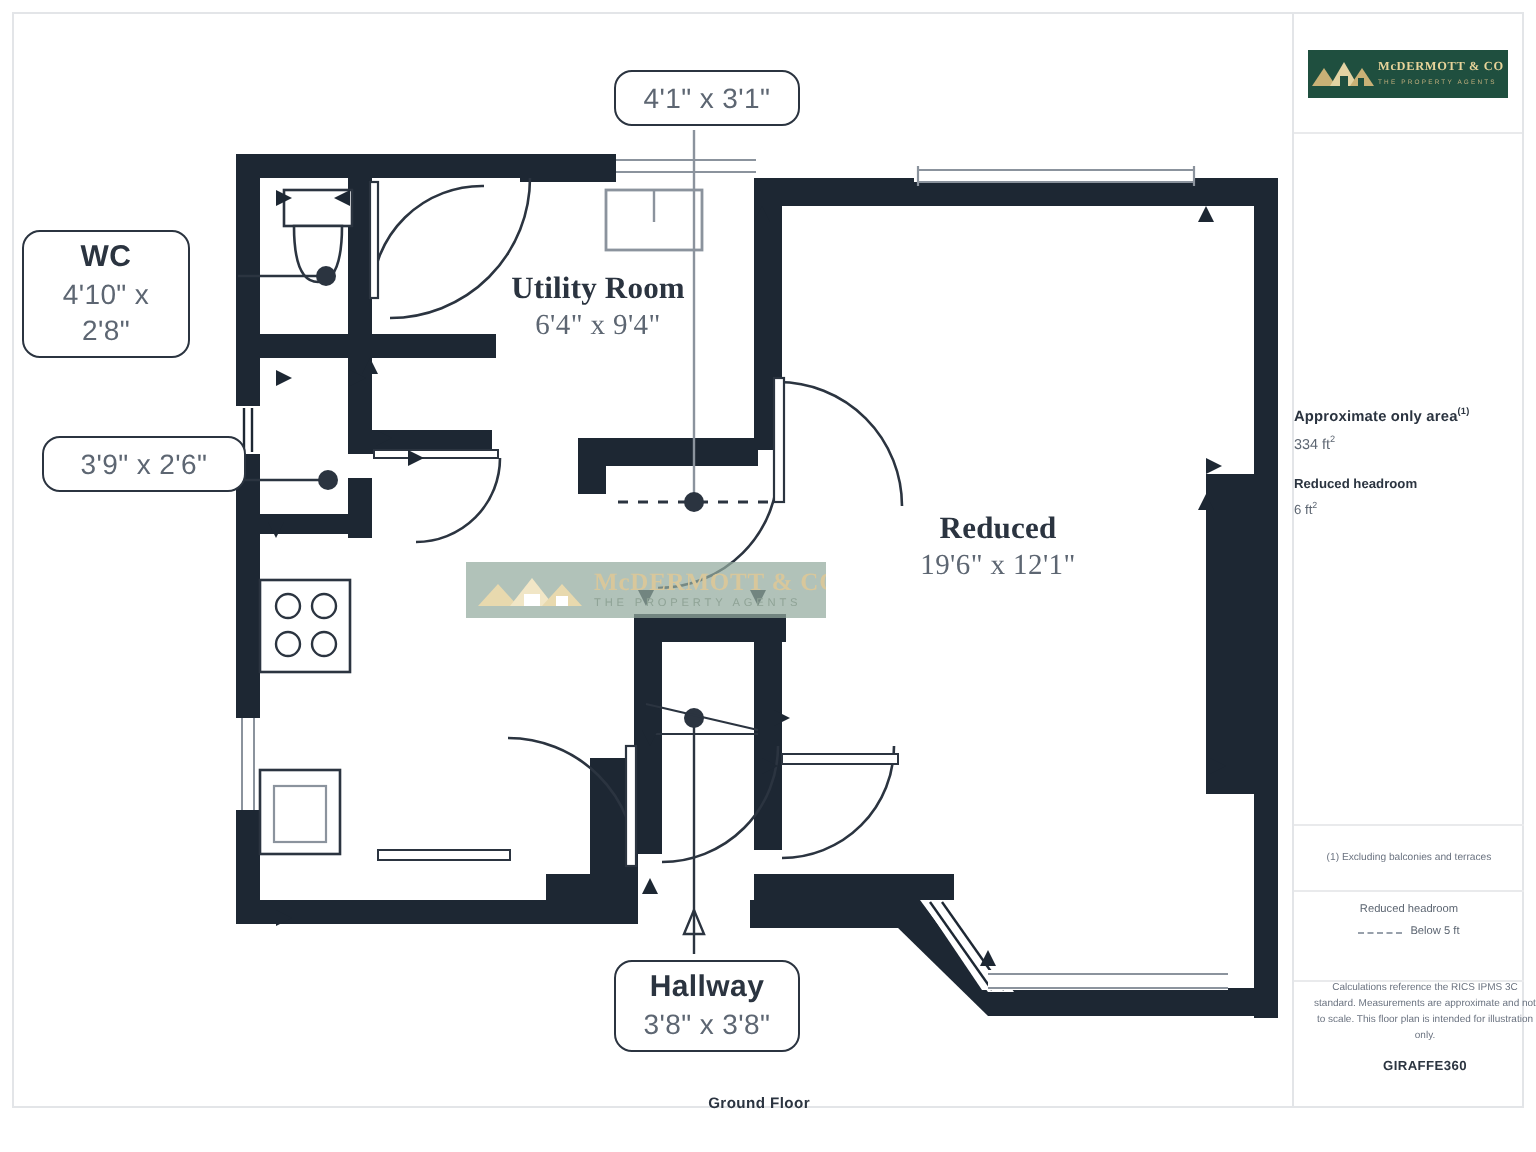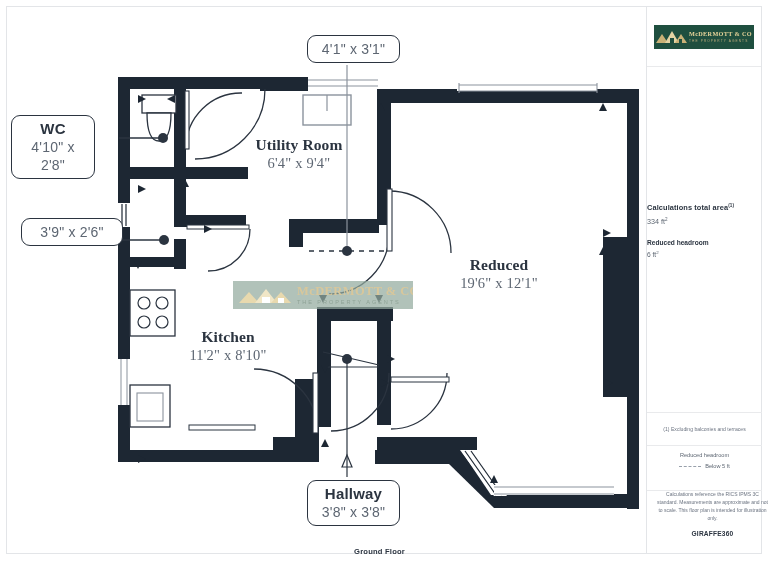--- a/index.html
+++ b/index.html
@@ -342,24 +342,20 @@
     </div>
 
     <div class="room-label" id="label-utility">
       <div class="r-name">Utility Room</div>
       <div class="r-dim">6'4" x 9'4"</div>
     </div>
     <div class="room-label" id="label-lounge">
       <div class="r-name">Reduced</div>
       <div class="r-dim">19'6" x 12'1"</div>
     </div>
-    <div class="room-label" id="label-kitchen">
-      <div class="r-name">Kitchen</div>
-      <div class="r-dim">11'2" x 8'10"</div>
-    </div>
 
     <div class="callout" id="callout-wc">
       <div class="c-name">WC</div>
       <div class="c-dim">4'10" x 2'8"</div>
     </div>
     <div class="callout dim-only" id="callout-store">
       <div class="c-dim">3'9" x 2'6"</div>
     </div>
     <div class="callout dim-only" id="callout-window">
       <div class="c-dim">4'1" x 3'1"</div>
@@ -387,21 +383,21 @@
         </div>
         <div class="btext">
           <div class="bname">McDERMOTT &amp; CO</div>
           <div class="bsub">THE PROPERTY AGENTS</div>
         </div>
       </div>
     </div>
 
     <div id="area-sect">
       <div class="area-title">
-        <span>Calculations total area</span><sup>(1)</sup>
+        <span>Approximate only area</span><sup>(1)</sup>
       </div>
       <div class="area-value">
         <span>334 ft</span><sup>2</sup>
       </div>
       <div class="rh-title">Reduced headroom</div>
       <div class="rh-value">
         <span>6 ft</span><sup>2</sup>
       </div>
     </div>
 

